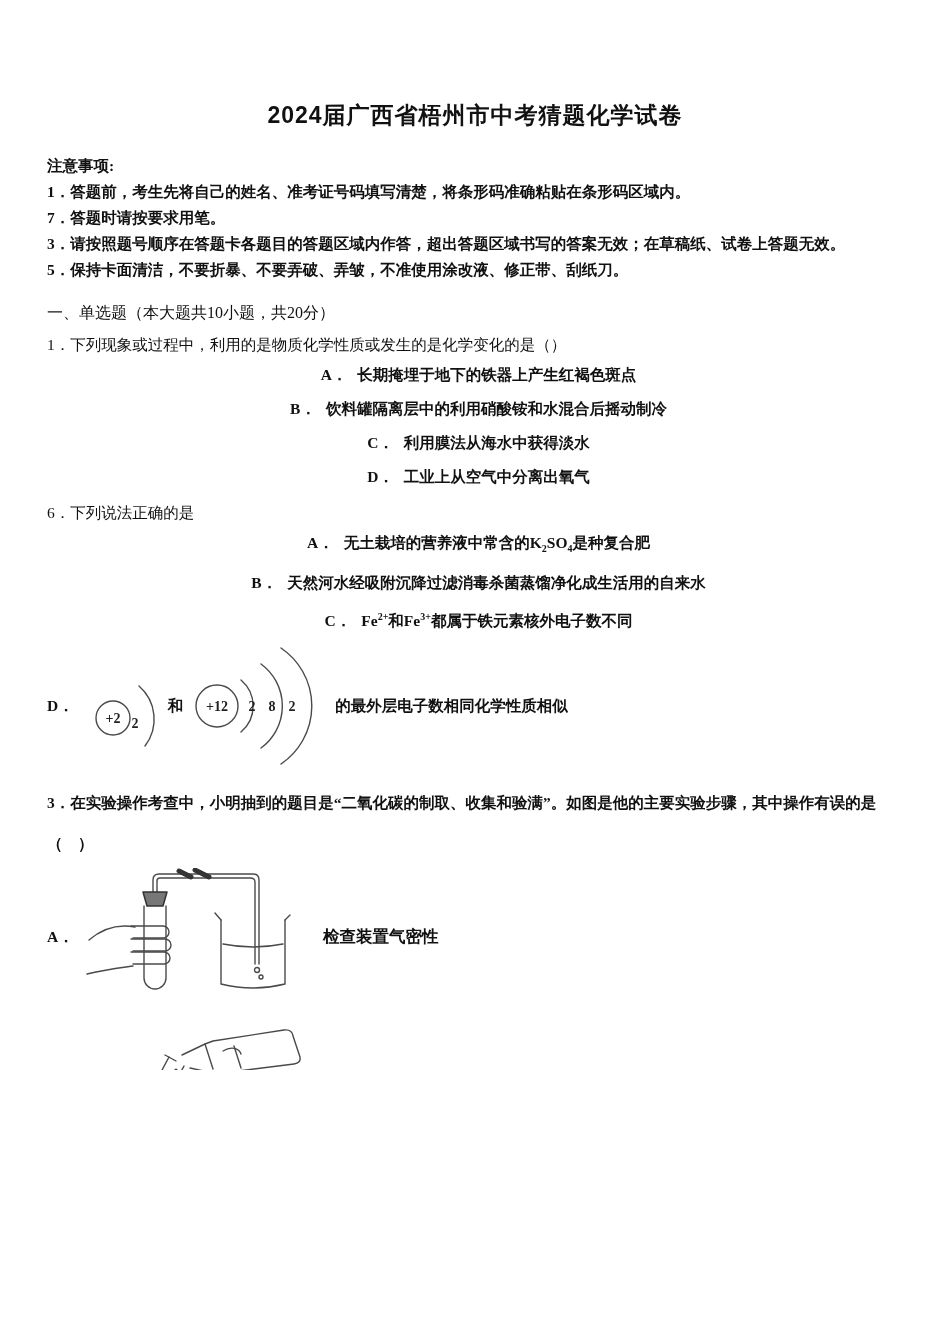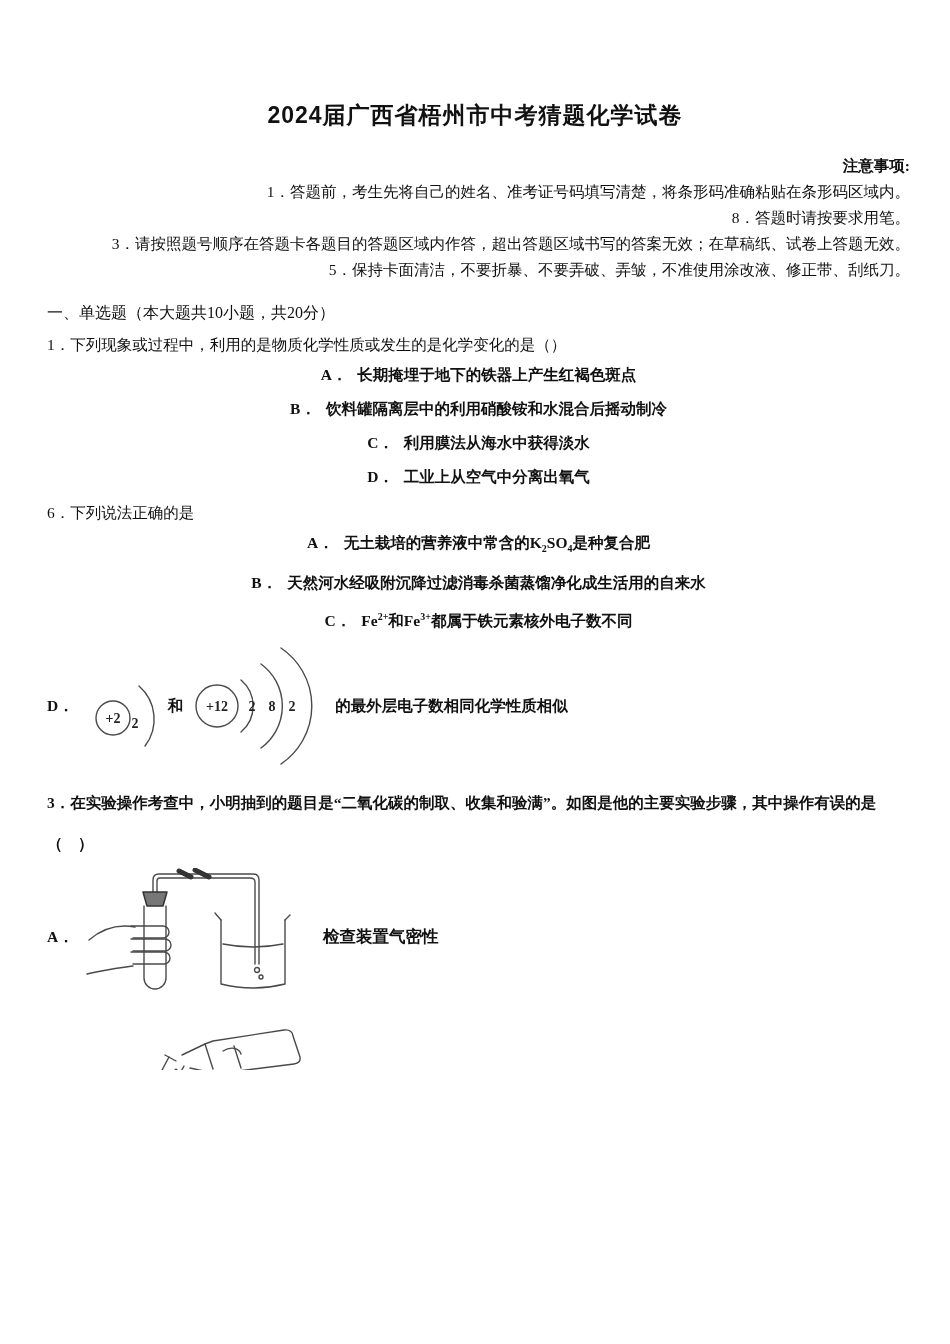--- a/index.html
+++ b/index.html
@@ -7,23 +7,23 @@
   .page {
     width: 950px; height: 1070px; margin: 0 auto; background: #ffffff;
     color: #111; font-family: "Liberation Serif", serif; overflow: hidden;
     position: relative;
   }
   .title {
     padding-top: 100px; text-align: center;
     font-family: "Liberation Sans", sans-serif;
     font-size: 23px; font-weight: 700; letter-spacing: 1px;
   }
-  .notice { margin: 22px 40px 0 47px; text-align: right; }
+  .notice { margin: 22px 40px 0 47px; }
   .notice-heading { font-size: 15.5px; font-weight: 700; line-height: 26px; }
-  .notice-item { font-size: 15.5px; font-weight: 400; line-height: 26px; }
+  .notice-item { font-size: 15.5px; font-weight: 700; line-height: 26px; }
   .section-heading { margin: 17px 40px 0 47px; font-size: 16px; font-weight: 400; line-height: 26px; }
   .stem { margin: 6px 42px 0 47px; font-size: 15.5px; font-weight: 400; line-height: 26px; }
   .stem-loose { margin: 10px 40px 0 47px; font-size: 15.5px; font-weight: 700; line-height: 41px; font-family: Liberation Serif, serif; }
   .opt { margin: 0 40px 0 47px; font-size: 15.5px; font-weight: 700; line-height: 34px; text-align: center; }
   .opt .lbl { margin-right: 10px; }
   sub, sup { font-size: 10px; }
   .d-row { margin: 2px 40px 0 47px; display: flex; align-items: center; font-size: 15.5px; font-weight: 700; }
   .d-row .lbl { margin-right: 14px; align-self: center; }
   .d-row .joiner { margin: 0 2px; }
   .atom-svg { display: block; }
@@ -37,21 +37,21 @@
 </head>
 <body>
 
 <div class="page">
 
   <div class="title">2024届广西省梧州市中考猜题化学试卷</div>
 
   <div class="notice">
     <div class="notice-heading">注意事项:</div>
     <div class="notice-item">1．答题前，考生先将自己的姓名、准考证号码填写清楚，将条形码准确粘贴在条形码区域内。</div>
-    <div class="notice-item">8．答题时请按要求用笔。</div>
+    <div class="notice-item">7．答题时请按要求用笔。</div>
     <div class="notice-item">3．请按照题号顺序在答题卡各题目的答题区域内作答，超出答题区域书写的答案无效；在草稿纸、试卷上答题无效。</div>
     <div class="notice-item">5．保持卡面清洁，不要折暴、不要弄破、弄皱，不准使用涂改液、修正带、刮纸刀。</div>
   </div>
 
   <div class="section-heading">一、单选题（本大题共10小题，共20分）</div>
 
   <div class="stem">1．下列现象或过程中，利用的是物质化学性质或发生的是化学变化的是（）</div>
   <div class="opt">
     <span class="lbl">A．</span><span>长期掩埋于地下的铁器上产生红褐色斑点</span>
   </div>

